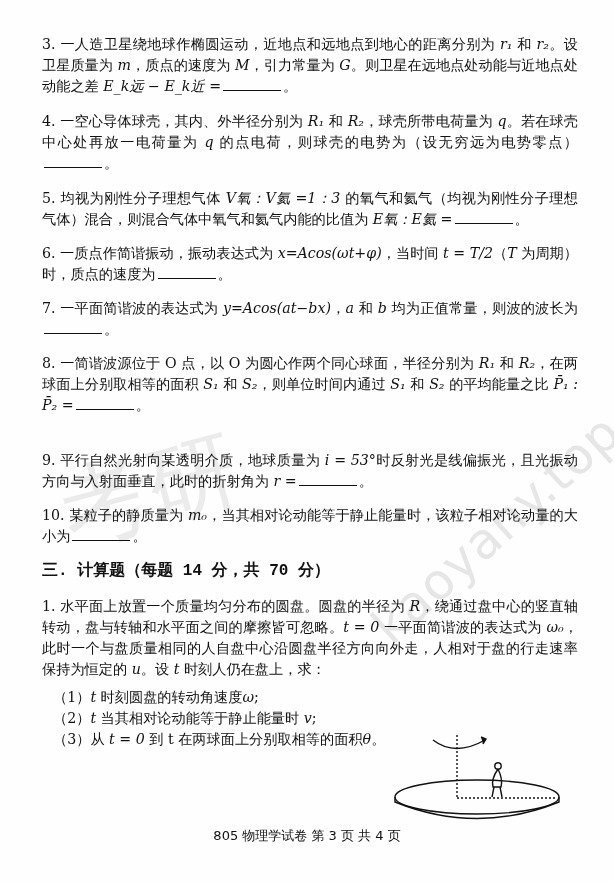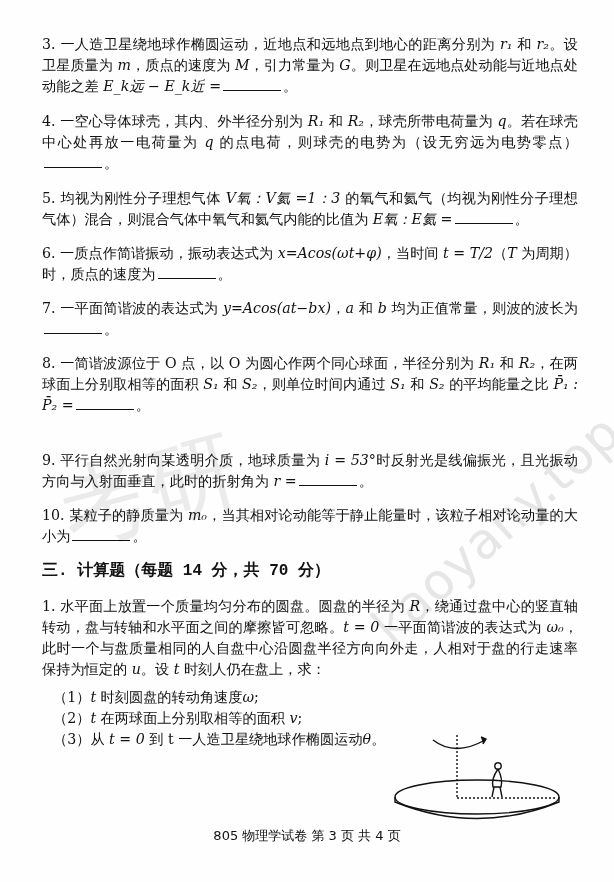--- a/index.html
+++ b/index.html
@@ -92,22 +92,22 @@
 
   <div class="section">三. 计算题（每题 14 分，共 70 分）</div>
 
   <div class="q" style="top:596px">
     <p>
       <span>1.</span>
       <span>水平面上放置一个质量均匀分布的圆盘。圆盘的半径为 </span><i>R</i><span>，绕通过盘中心的竖直轴转动，盘与转轴和水平面之间的摩擦皆可忽略。</span><i>t = 0</i><span> 一平面简谐波的表达式为 </span><i>ω₀</i><span>，此时一个与盘质量相同的人自盘中心沿圆盘半径方向向外走，人相对于盘的行走速率保持为恒定的 </span><i>u</i><span>。设 </span><i>t</i><span> 时刻人仍在盘上，求：</span>
     </p>
     <ul class="sub">
       <li><span>（1）</span><i>t</i><span> 时刻圆盘的转动角速度</span><i>ω</i><span>;</span></li>
-      <li><span>（2）</span><i>t</i><span> 在两球面上分别取相等的面积 </span><i>v</i><span>;</span></li>
-      <li><span>（3）</span><span>从 </span><i>t = 0</i><span> 到 t 一人造卫星绕地球作椭圆运动</span><i>θ</i><span>。</span></li>
+      <li><span>（2）</span><i>t</i><span> 当其相对论动能等于静止能量时 </span><i>v</i><span>;</span></li>
+      <li><span>（3）</span><span>从 </span><i>t = 0</i><span> 到 t 在两球面上分别取相等的面积</span><i>θ</i><span>。</span></li>
     </ul>
   </div>
 
   <svg class="figure" width="200" height="90" viewBox="0 0 200 90">
     <g fill="none" stroke="#111" stroke-width="1.4">
 
       <path d="M48 5 Q 70 22 100 5"></path>
       <path d="M96 2 L101 4 L98 9" fill="#111"></path>
 
       <line x1="72" y1="0" x2="72" y2="63" stroke-dasharray="2,2"></line>

